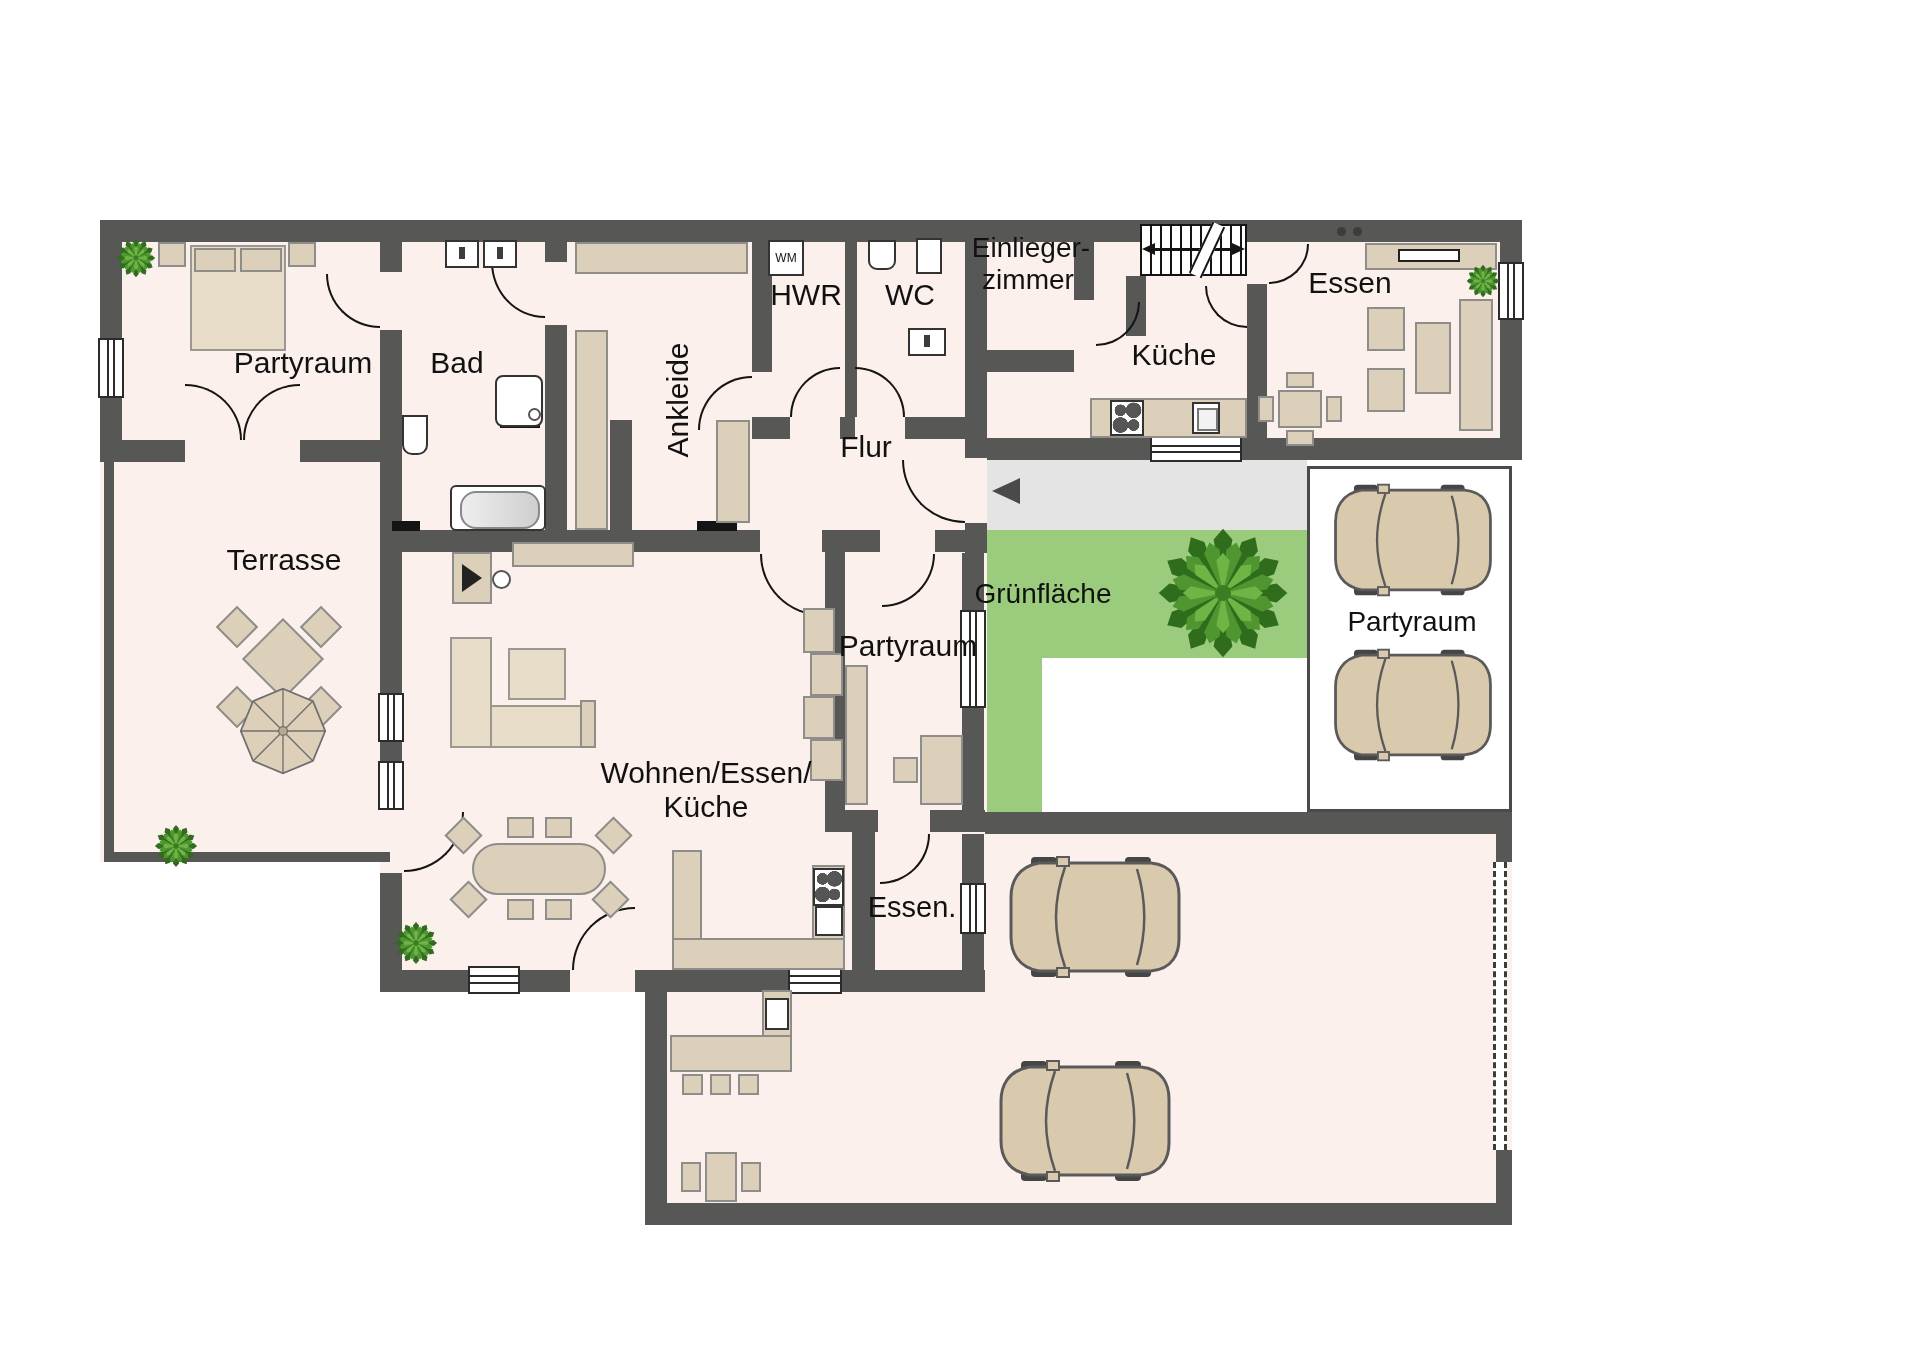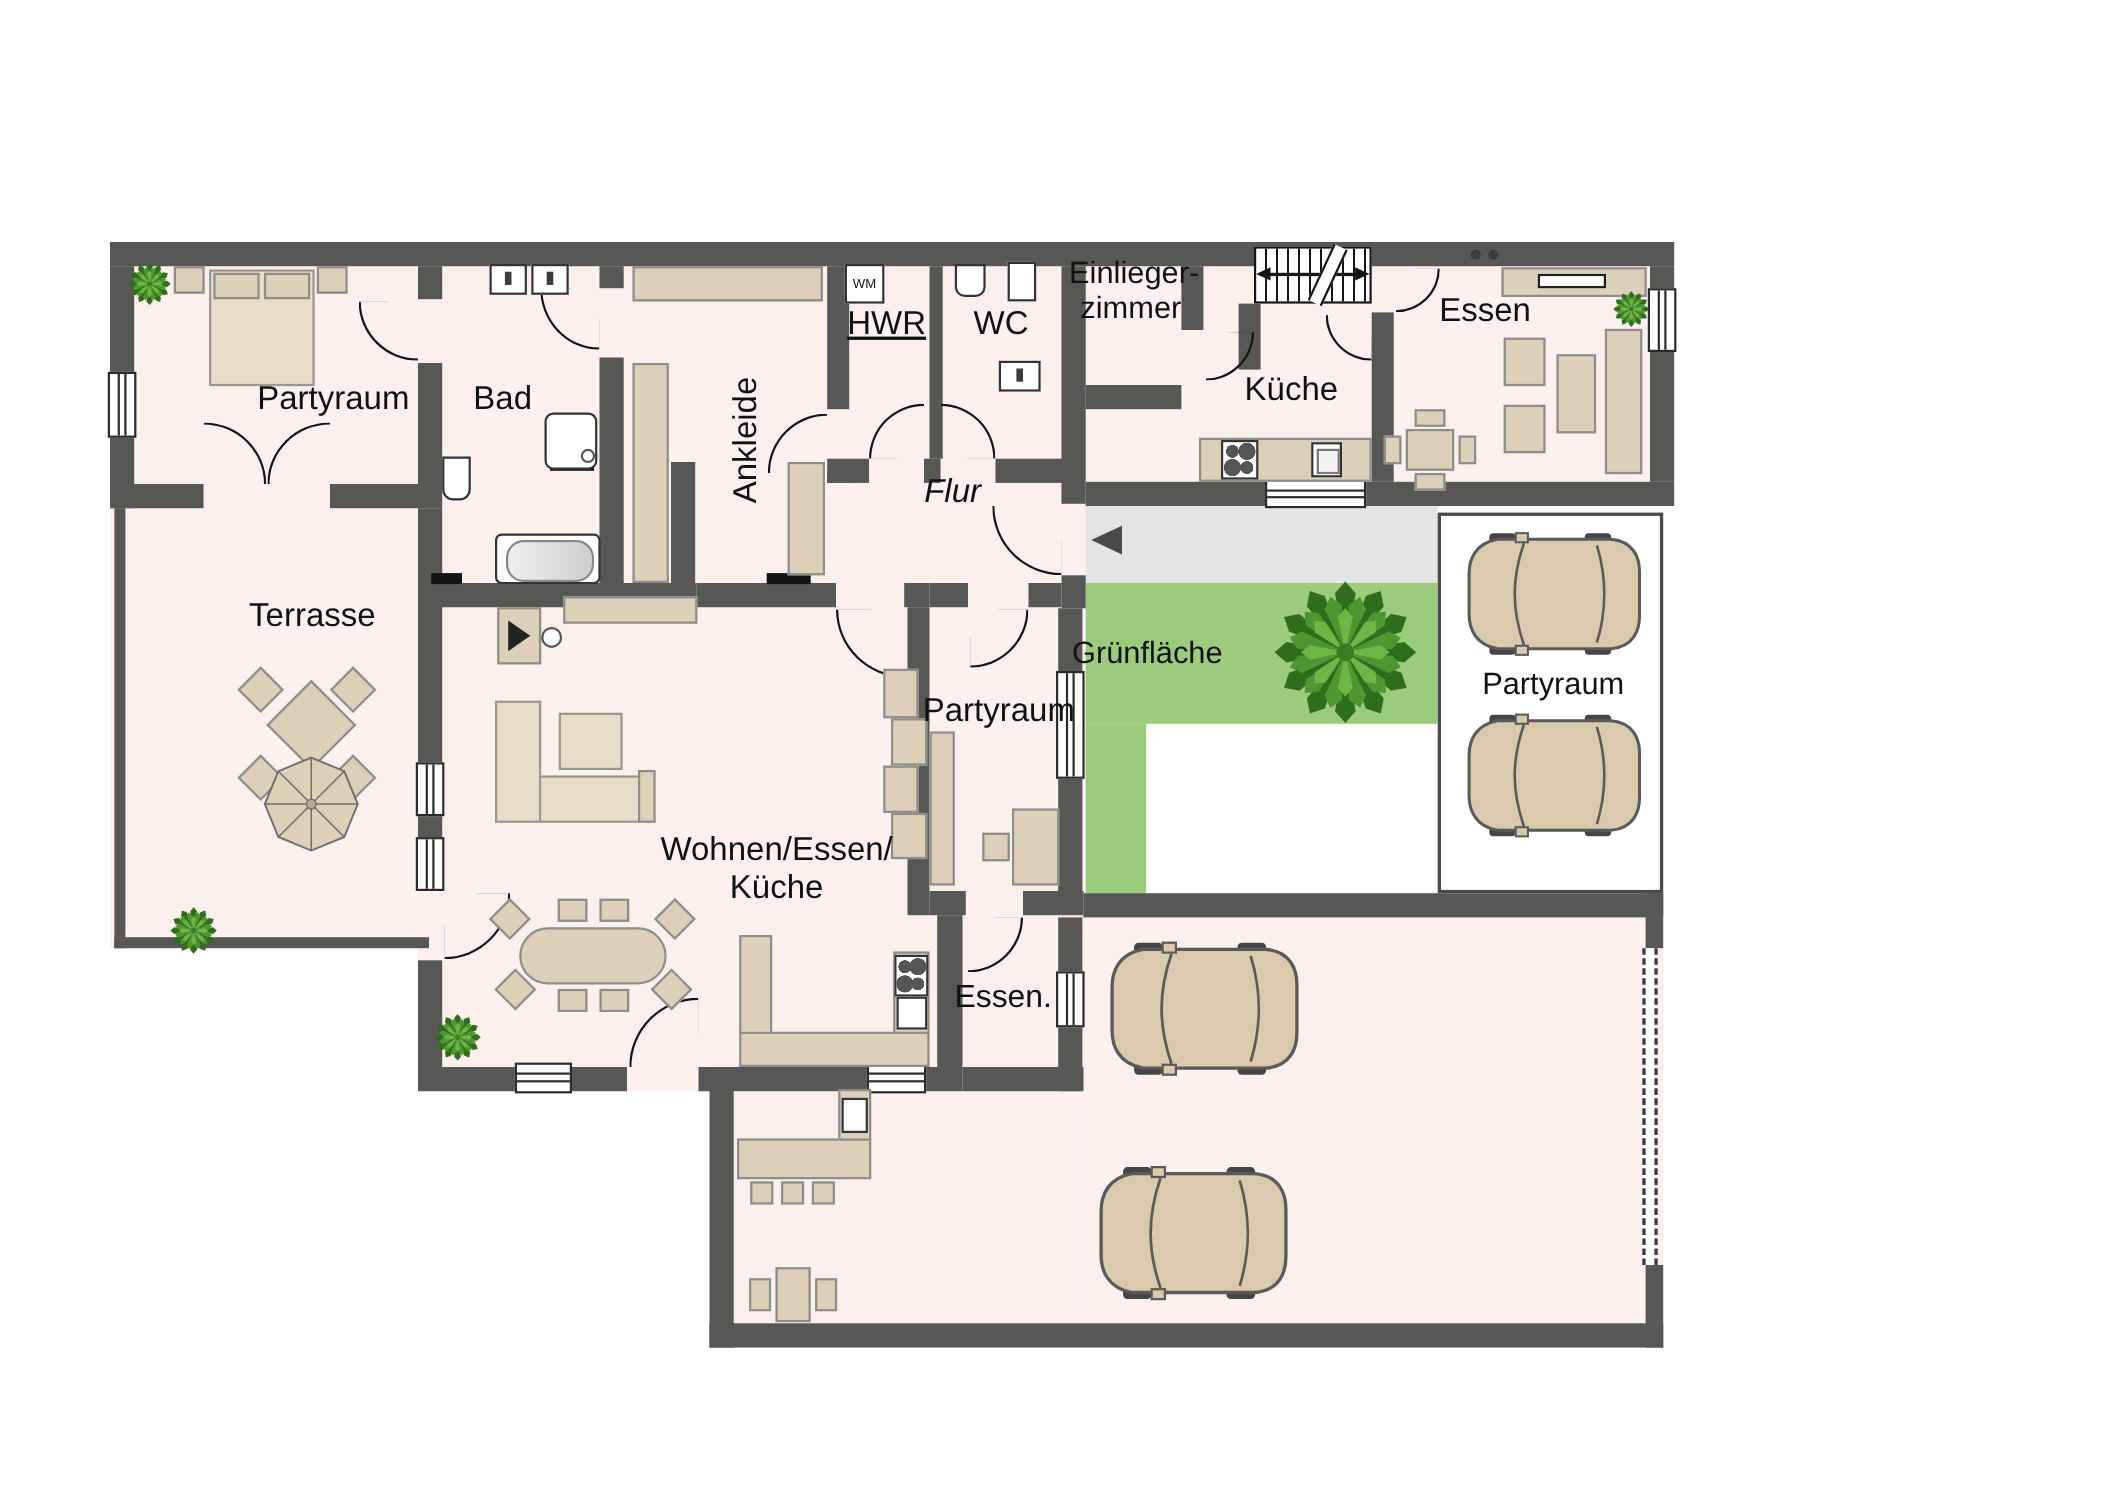--- a/index.html
+++ b/index.html
@@ -335,27 +335,27 @@
   <svg class="icon" viewBox="0 0 180 120" style="left:1330px;top:483px;width:166px;height:114px;">
       <use href="#carshape"></use>
     </svg>
   <svg class="icon" viewBox="0 0 180 120" style="left:1330px;top:648px;width:166px;height:114px;">
       <use href="#carshape"></use>
     </svg>
 
   <div class="room-label" style="left:303px;top:363px;">Partyraum</div>
   <div class="room-label" style="left:457px;top:363px;">Bad</div>
   <div class="room-label rot" style="left:678px;top:400px;">Ankleide</div>
-  <div class="room-label" style="left:806px;top:295px;text-decoration:underline;">HWR</div>
+  <div class="room-label" style="left:806px;top:295px;">HWR</div>
   <div class="room-label" style="left:910px;top:295px;">WC</div>
   <div class="room-label" style="left:1031px;top:248px;font-size:28px;">Einlieger-</div>
   <div class="room-label" style="left:1028px;top:280px;font-size:28px;">zimmer</div>
   <div class="room-label" style="left:1174px;top:355px;">Küche</div>
   <div class="room-label" style="left:1350px;top:283px;">Essen</div>
-  <div class="room-label" style="left:866px;top:447px;font-style:italic;">Flur</div>
+  <div class="room-label" style="left:866px;top:447px;">Flur</div>
   <div class="room-label" style="left:284px;top:560px;">Terrasse</div>
   <div class="room-label" style="left:908px;top:646px;">Partyraum</div>
   <div class="room-label" style="left:706px;top:773px;">Wohnen/Essen/</div>
   <div class="room-label" style="left:706px;top:807px;">Küche</div>
   <div class="room-label" style="left:912px;top:907px;font-size:29px;">Essen.</div>
   <div class="room-label" style="left:1043px;top:594px;font-size:28px;">Grünfläche</div>
   <div class="room-label" style="left:1412px;top:622px;font-size:28px;">Partyraum</div>
 
 </div>
 

